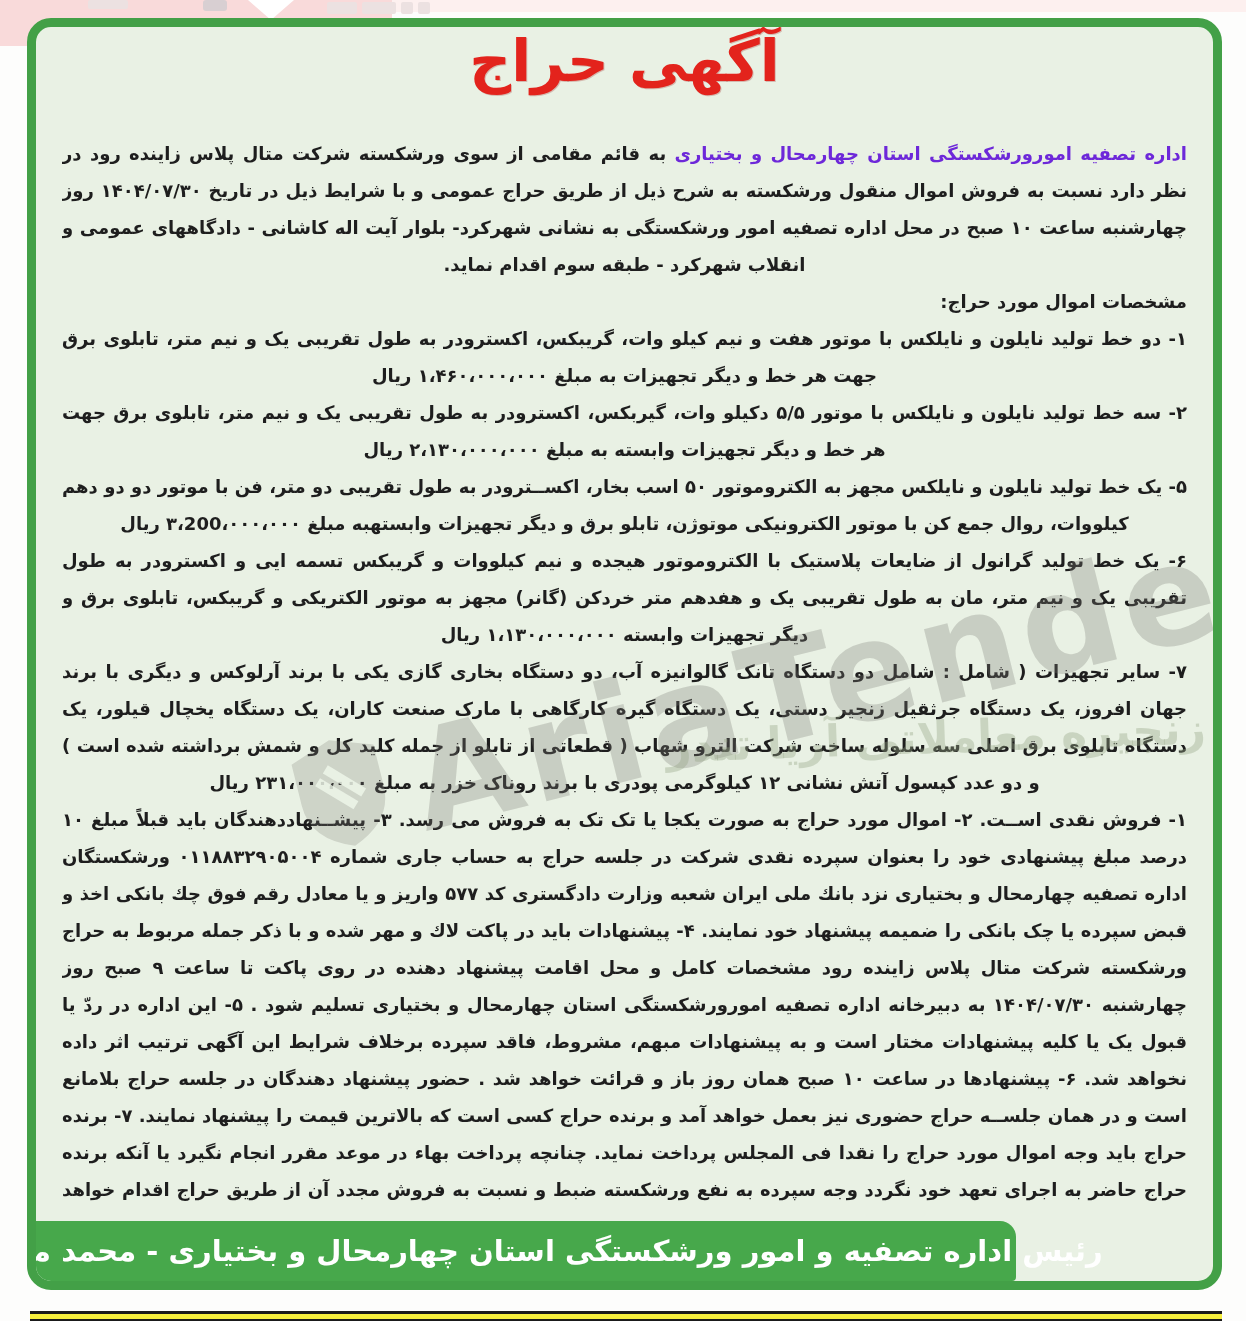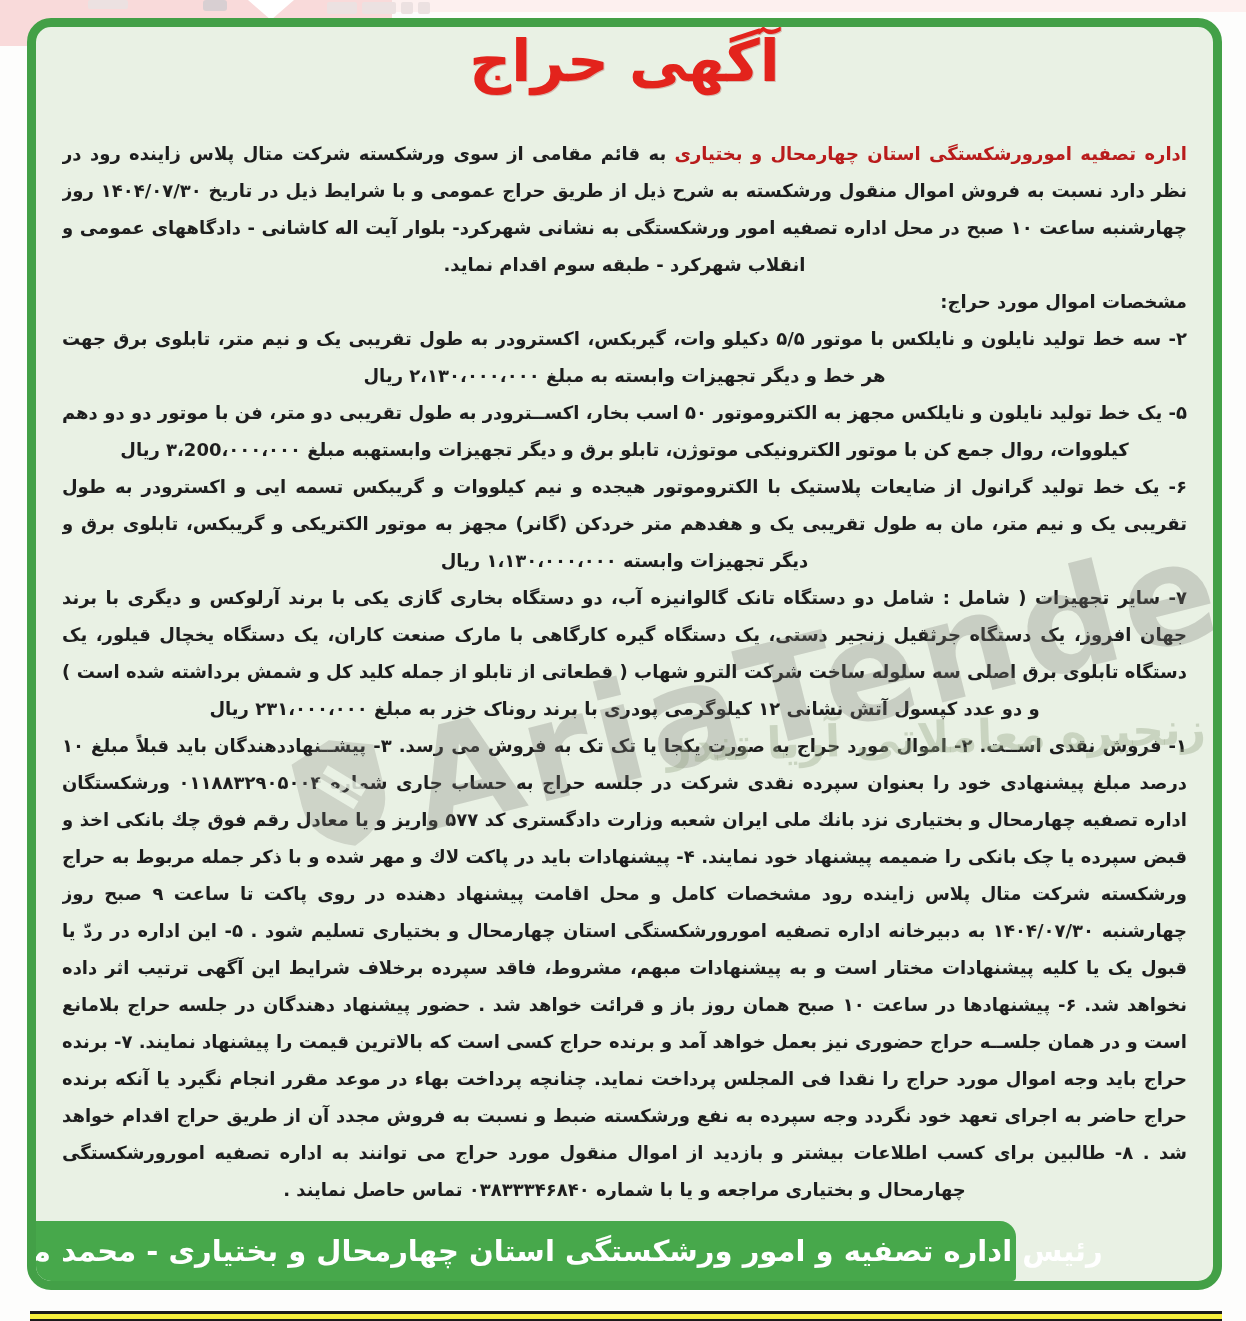--- a/index.html
+++ b/index.html
@@ -19,21 +19,21 @@
             background:#e9f1e4; border:9px solid #43a047; border-radius:24px; overflow:hidden; }
   .ad-title { text-align:center; color:#e3231c; font-size:58px; font-weight:bold;
               letter-spacing:1px; text-shadow:1px 1px 0 rgba(150,20,15,.25); }
 
   .body-text { position:absolute; top:108px; left:26px; right:26px; bottom:72px; overflow:hidden;
                direction:rtl; font-size:18px; line-height:37px; color:#1e1e1e; font-weight:600;
                text-align:justify; z-index:1; }
   .para { text-align:justify; text-align-last:center; }
   .para-flat { text-align:justify; text-align-last:right; }
   .heading-line { text-align:left; text-align-last:right; font-weight:700; }
-  .red-lead { color:#b91c1c; font-weight:800; }
+  .red-lead { color:#6d28d9; font-weight:800; }
 
   
   .watermark { position:absolute; inset:0; z-index:2; pointer-events:none; }
   .wm-latin { position:absolute; top:610px; left:250px; width:800px; display:flex; align-items:center; gap:24px;
               transform:rotate(-14deg); color:rgba(125,125,118,.30); font-size:138px; font-weight:bold;
               letter-spacing:6px; white-space:nowrap; }
   .wm-shield { flex:0 0 auto; opacity:.85; }
   .wm-persian { position:absolute; top:690px; left:330px; width:840px; transform:rotate(-2deg);
                 color:rgba(150,165,135,.38); font-size:44px; font-weight:bold; letter-spacing:14px;
                 direction:rtl; white-space:nowrap; }
@@ -64,20 +64,21 @@
 
 <div class="ad-box">
 
   <div class="ad-title">آگهی حراج</div>
 
   <div class="body-text">
     <p class="para"><span class="red-lead">اداره تصفیه امورورشکستگی استان چهارمحال و بختیاری</span><span> به قائم مقامی از سوی ورشکسته شرکت متال پلاس زاینده رود در نظر دارد نسبت به فروش اموال منقول ورشکسته به شرح ذیل از طریق حراج عمومی و با شرایط ذیل در تاریخ ۱۴۰۴/۰۷/۳۰ روز چهارشنبه ساعت ۱۰ صبح در محل اداره تصفیه امور ورشکستگی به نشانی شهرکرد- بلوار آیت اله کاشانی - دادگاههای عمومی و انقلاب شهرکرد - طبقه سوم اقدام نماید.</span></p>
 
     <p class="heading-line">مشخصات اموال مورد حراج:</p>
 
+    <p class="para">۱- دو خط تولید نایلون و نایلکس با موتور هفت و نیم کیلو وات، گریبکس، اکسترودر به طول تقریبی یک و نیم متر، تابلوی برق جهت هر خط و دیگر تجهیزات به مبلغ ۱،۴۶۰،۰۰۰،۰۰۰ ریال</p>
     <p class="para">۲- سه خط تولید نایلون و نایلکس با موتور ۵/۵ دکیلو وات، گیربکس، اکسترودر به طول تقریبی یک و نیم متر، تابلوی برق جهت هر خط و دیگر تجهیزات وابسته به مبلغ ۲،۱۳۰،۰۰۰،۰۰۰ ریال</p>
     <p class="para">۵- یک خط تولید نایلون و نایلکس مجهز به الکتروموتور ۵۰ اسب بخار، اکســترودر به طول تقریبی دو متر، فن با موتور دو دو دهم کیلووات، روال جمع کن با موتور الکترونیکی موتوژن، تابلو برق و دیگر تجهیزات وابستهبه مبلغ ۳،200،۰۰۰،۰۰۰ ریال</p>
     <p class="para">۶- یک خط تولید گرانول از ضایعات پلاستیک با الکتروموتور هیجده و نیم کیلووات و گریبکس تسمه ایی و اکسترودر به طول تقریبی یک و نیم متر، مان به طول تقریبی یک و هفدهم متر خردکن (گانر) مجهز به موتور الکتریکی و گریبکس، تابلوی برق و دیگر تجهیزات وابسته ۱،۱۳۰،۰۰۰،۰۰۰ ریال</p>
     <p class="para">۷- سایر تجهیزات ( شامل : شامل دو دستگاه تانک گالوانیزه آب، دو دستگاه بخاری گازی یکی با برند آرلوکس و دیگری با برند جهان افروز، یک دستگاه جرثقیل زنجیر دستی، یک دستگاه گیره کارگاهی با مارک صنعت کاران، یک دستگاه یخچال قیلور، یک دستگاه تابلوی برق اصلی سه سلوله ساخت شرکت الترو شهاب ( قطعاتی از تابلو از جمله کلید کل و شمش برداشته شده است ) و دو عدد کپسول آتش نشانی ۱۲ کیلوگرمی پودری با برند روناک خزر به مبلغ ۲۳۱،۰۰۰،۰۰۰ ریال</p>
 
 
 
     <p class="para">۱- فروش نقدی اســت. ۲- اموال مورد حراج به صورت یکجا یا تک تک به فروش می رسد. ۳- پیشــنهاددهندگان باید قبلاً مبلغ ۱۰ درصد مبلغ پیشنهادی خود را بعنوان سپرده نقدی شرکت در جلسه حراج به حساب جاری شماره ۰۱۱۸۸۳۲۹۰۵۰۰۴ ورشکستگان اداره تصفیه چهارمحال و بختیاری نزد بانك ملی ایران شعبه وزارت دادگستری کد ۵۷۷ واریز و یا معادل رقم فوق چك بانکی اخذ و قبض سپرده یا چک بانکی را ضمیمه پیشنهاد خود نمایند. ۴- پیشنهادات باید در پاکت لاك و مهر شده و با ذکر جمله مربوط به حراج ورشکسته شرکت متال پلاس زاینده رود مشخصات کامل و محل اقامت پیشنهاد دهنده در روی پاکت تا ساعت ۹ صبح روز چهارشنبه ۱۴۰۴/۰۷/۳۰ به دبیرخانه اداره تصفیه امورورشکستگی استان چهارمحال و بختیاری تسلیم شود . ۵- این اداره در ردّ یا قبول یک یا کلیه پیشنهادات مختار است و به پیشنهادات مبهم، مشروط، فاقد سپرده برخلاف شرایط این آگهی ترتیب اثر داده نخواهد شد. ۶- پیشنهادها در ساعت ۱۰ صبح همان روز باز و قرائت خواهد شد . حضور پیشنهاد دهندگان در جلسه حراج بلامانع است و در همان جلســه حراج حضوری نیز بعمل خواهد آمد و برنده حراج کسی است که بالاترین قیمت را پیشنهاد نمایند. ۷- برنده حراج باید وجه اموال مورد حراج را نقدا فی المجلس پرداخت نماید. چنانچه پرداخت بهاء در موعد مقرر انجام نگیرد یا آنکه برنده حراج حاضر به اجرای تعهد خود نگردد وجه سپرده به نفع ورشکسته ضبط و نسبت به فروش مجدد آن از طریق حراج اقدام خواهد شد . ۸- طالبین برای کسب اطلاعات بیشتر و بازدید از اموال منقول مورد حراج می توانند به اداره تصفیه امورورشکستگی چهارمحال و بختیاری مراجعه و یا با شماره ۰۳۸۳۳۳۴۶۸۴۰ تماس حاصل نمایند .</p>
   </div>
 

